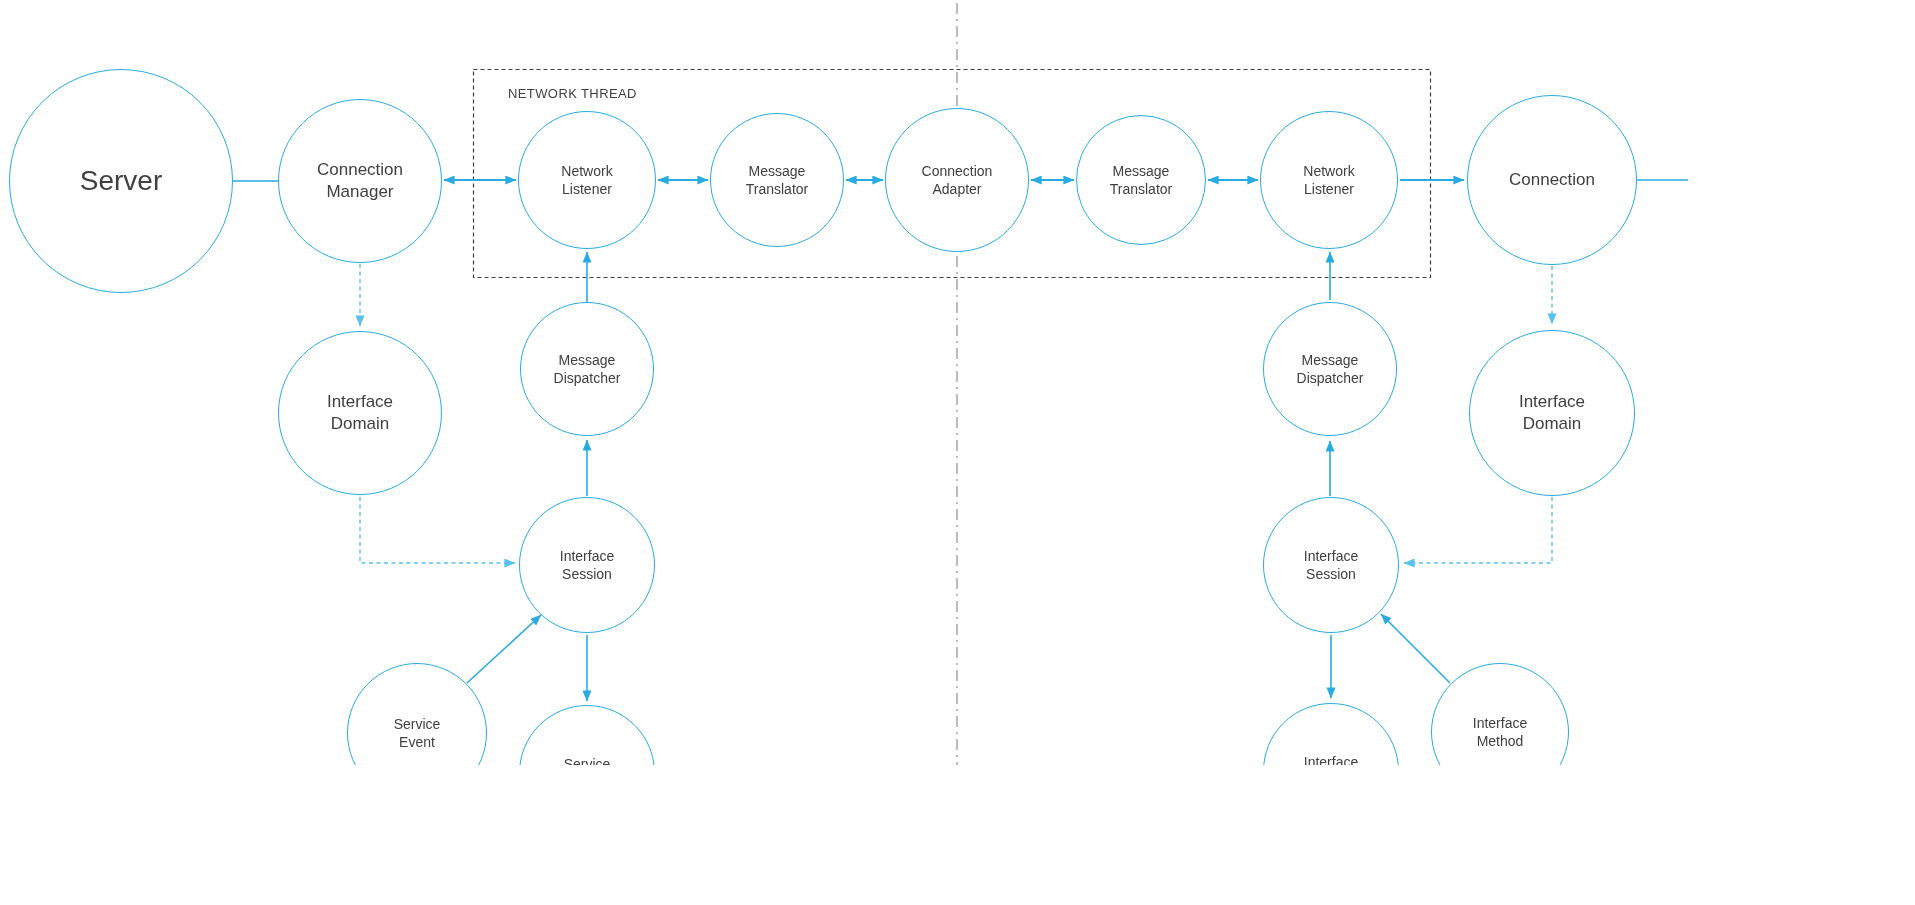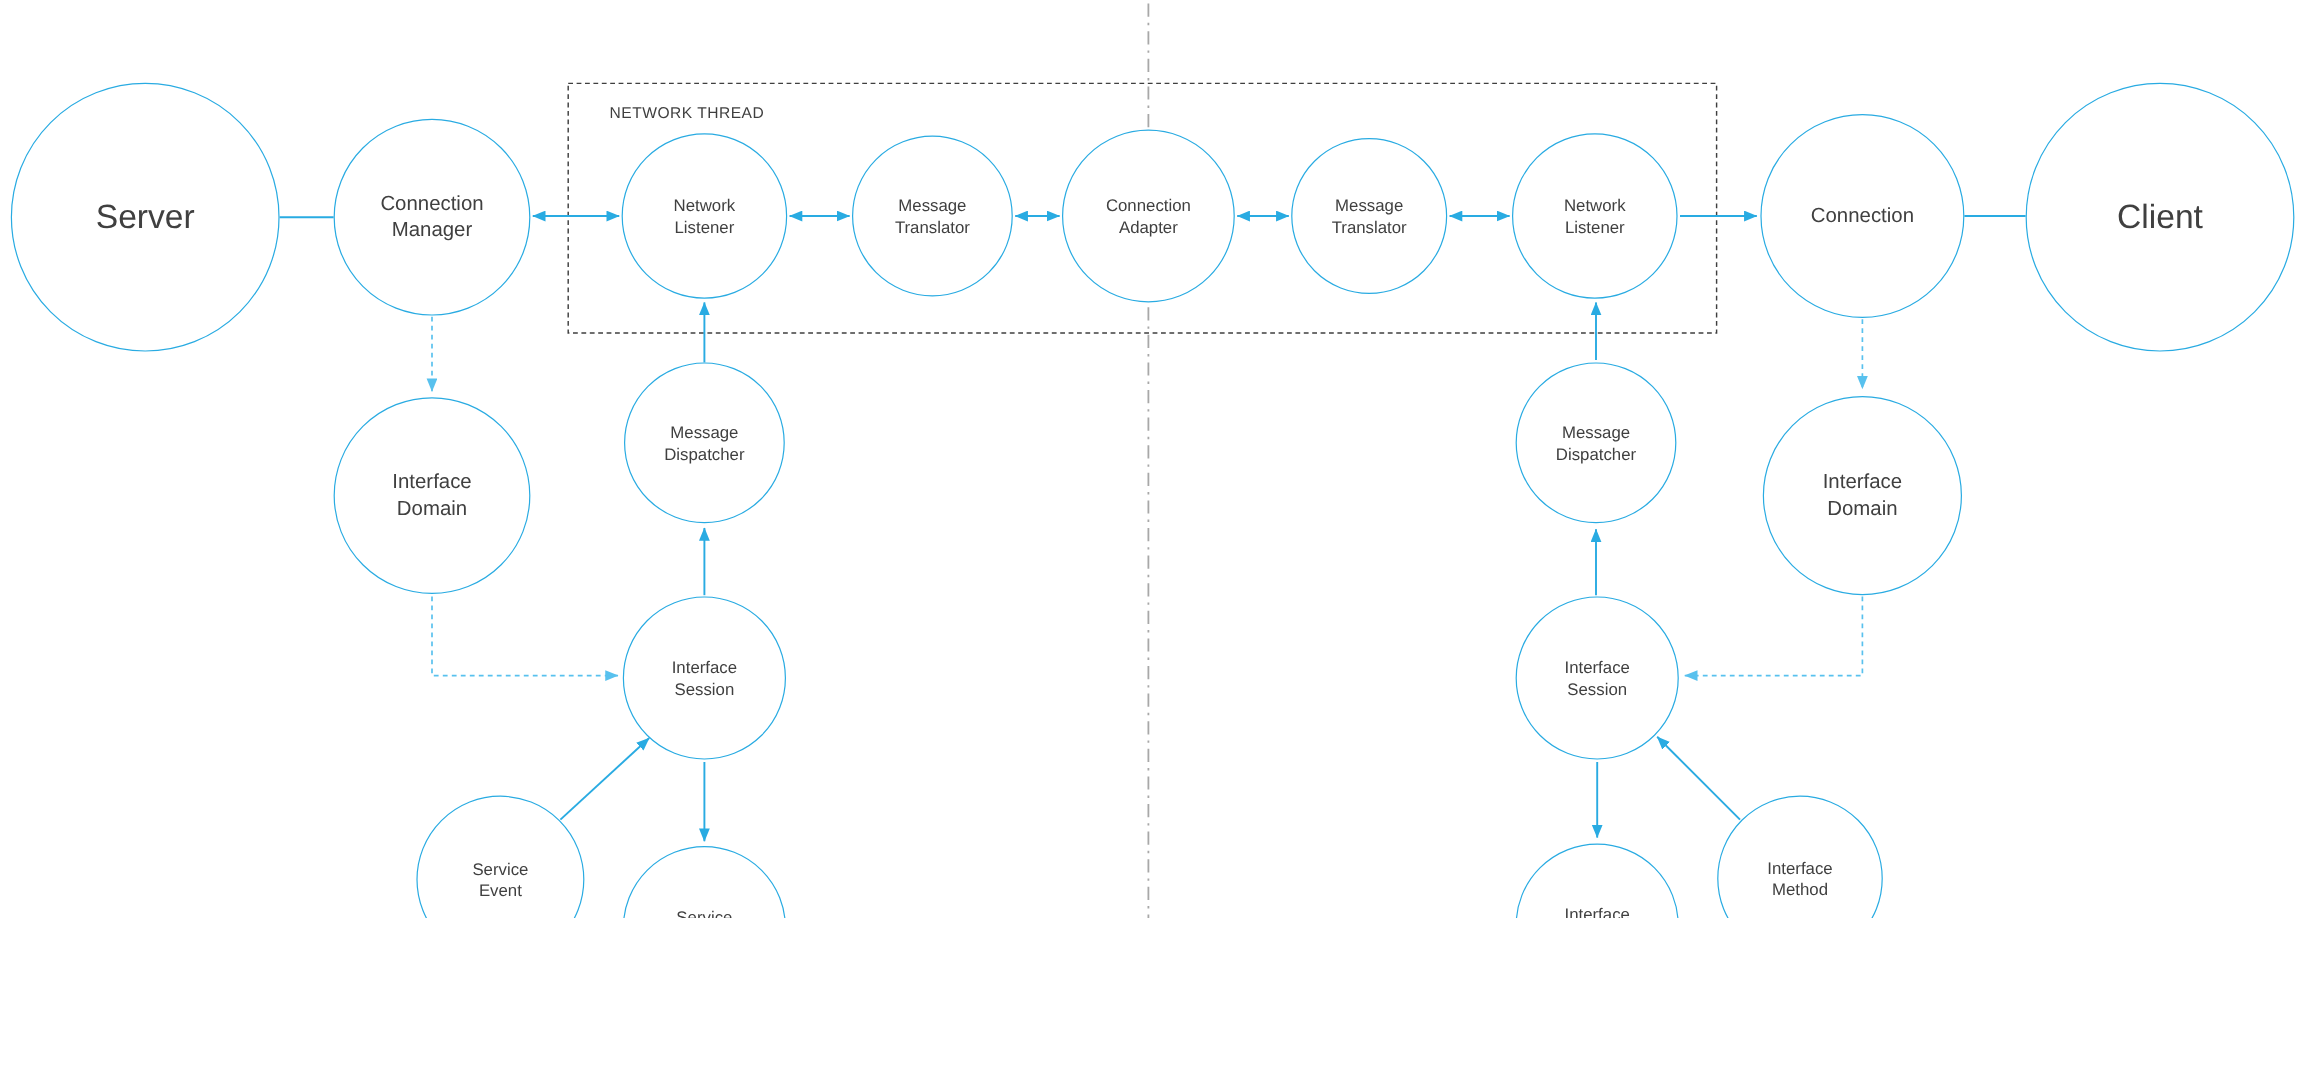--- a/index.html
+++ b/index.html
@@ -108,23 +108,20 @@
     <span class="node-label">Message
 Translator</span>
   </div>
   <div class="node" style="left:1260px;top:111px;width:138px;height:138px;">
     <span class="node-label">Network
 Listener</span>
   </div>
   <div class="node size-lg" style="left:1467px;top:95px;width:170px;height:170px;">
     <span class="node-label">Connection</span>
   </div>
-  <div class="node size-xl" style="left:1688px;top:69px;width:224px;height:224px;">
-    <span class="node-label">Client</span>
-  </div>
 
   <div class="node size-lg" style="left:278px;top:331px;width:164px;height:164px;">
     <span class="node-label">Interface
 Domain</span>
   </div>
   <div class="node" style="left:520px;top:302px;width:134px;height:134px;">
     <span class="node-label">Message
 Dispatcher</span>
   </div>
   <div class="node" style="left:519px;top:497px;width:136px;height:136px;">

